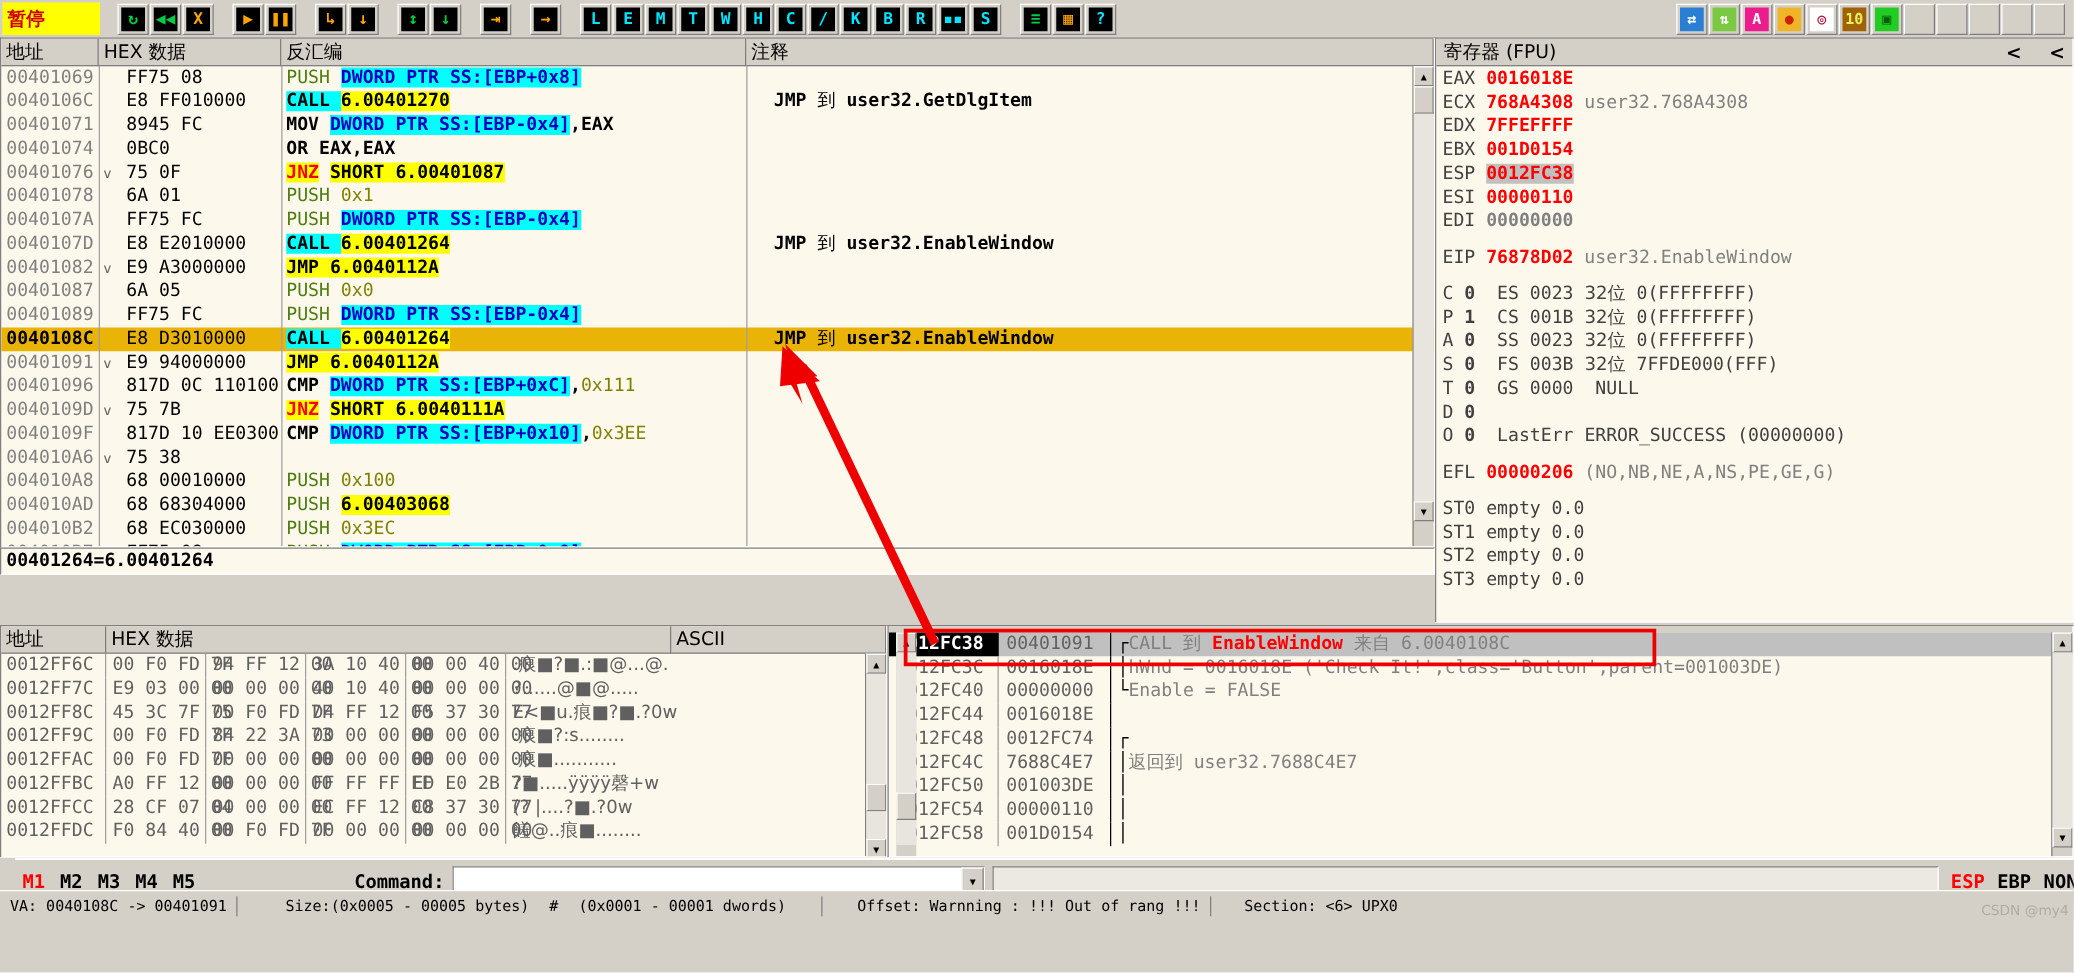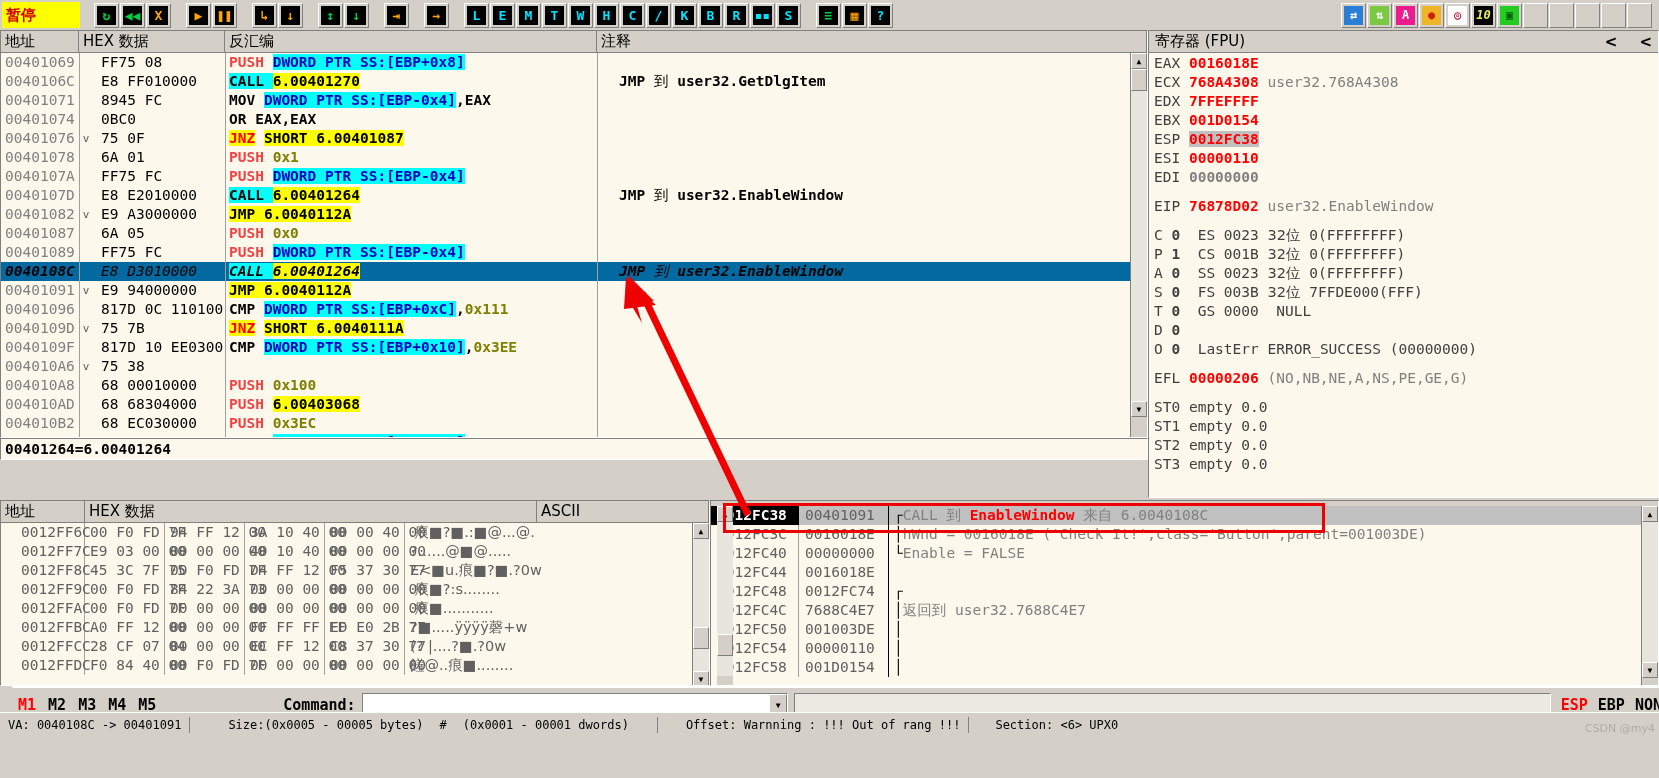--- a/index.html
+++ b/index.html
@@ -35,34 +35,34 @@
   .hdr{height:22px;background:#d4d0c8;border-bottom:1px solid #808080;
        display:flex;align-items:center;box-sizing:border-box;}
   .hdr .hc{height:22px;line-height:20px;font-size:15px;color:#000;
            border-right:1px solid #808080;padding-left:4px;box-sizing:border-box;
            font-family:"DejaVu Sans","Liberation Sans",sans-serif;white-space:nowrap;overflow:hidden;}
 
   
   #disasm{left:0;top:30px;width:1148px;height:408px;}
   .drow{height:19px;line-height:19px;font-size:14.5px;white-space:pre;display:flex;
         font-family:"DejaVu Sans Mono","Liberation Mono",monospace;}
-  .drow.sel{background:#0369a1;font-style:italic;}
+  .drow.sel{background:#eab308;}
   .c-addr{width:78px;color:#808080;padding-left:4px;box-sizing:border-box;}
   .drow.sel .c-addr{color:#000;font-weight:bold;}
   .c-arrow{width:14px;color:#606060;text-align:center;box-sizing:border-box;font-size:11px;}
   .c-hex{width:132px;color:#000;padding-left:8px;box-sizing:border-box;}
   .c-dis{width:372px;color:#000;padding-left:4px;box-sizing:border-box;}
   .c-cmt{flex:1;color:#000;padding-left:22px;box-sizing:border-box;}
-  .kw-push,.kw-mov{color:#ef4444;font-weight:bold;}
+  .kw-push,.kw-mov{color:#4d7c0f;font-weight:normal;}
   .kw-jnz{color:#ff0000;background:#ffff00;font-weight:bold;}
   .hl-cyan{background:#00ffff;color:#0000c0;font-weight:bold;}
   .hl-cyan-b{background:#00ffff;color:#000;font-weight:bold;}
   .hl-yel{background:#ffff00;color:#000;font-weight:bold;}
   .plain-b{color:#000;font-weight:bold;}
-  .imm{color:#808000;font-weight:bold;}
+  .imm{color:#808000;font-weight:normal;}
   .vsep{position:absolute;top:22px;bottom:0;width:1px;background:#a0a0a0;}
 
   
   .vscroll{position:absolute;width:16px;background:#d4d0c8;border-left:1px solid #808080;}
   .sb-btn{width:16px;height:16px;background:#d4d0c8;border:1px solid;
           border-color:#fff #808080 #808080 #fff;box-sizing:border-box;
           display:flex;align-items:center;justify-content:center;font-size:8px;color:#000;}
   .sb-thumb{width:16px;height:22px;background:#d4d0c8;border:1px solid;
             border-color:#fff #808080 #808080 #fff;box-sizing:border-box;}
   .sb-track{background:#e8e5de;}
@@ -84,21 +84,21 @@
   .rval{color:#ff0000;font-weight:bold;}
   .rval.sel{background:#c0c0c0;}
   .rval.gray{color:#808080;font-weight:bold;}
   .rcmt{color:#808080;}
   .rspacer{height:10px;}
 
   
   #dump{left:0;top:500px;width:710px;height:186px;}
   .mrow{height:19px;line-height:19px;font-size:14.5px;white-space:pre;color:#606060;display:flex;
         font-family:"DejaVu Sans Mono","Liberation Mono",monospace;}
-  .m-addr{width:84px;padding-left:20px;box-sizing:border-box;border-right:1px solid #a0a0a0;}
+  .m-addr{width:84px;padding-left:4px;box-sizing:border-box;border-right:1px solid #a0a0a0;}
   .m-h{width:80px;padding-left:5px;box-sizing:border-box;border-right:1px solid #a0a0a0;}
   .m-asc{flex:1;padding-left:5px;box-sizing:border-box;}
 
   
   #stack{left:710px;top:500px;width:949px;height:186px;}
   .srow{height:19px;line-height:19px;font-size:14.5px;white-space:pre;color:#606060;display:flex;
         font-family:"DejaVu Sans Mono","Liberation Mono",monospace;}
   .s-addr{width:88px;padding-left:6px;box-sizing:border-box;border-right:1px solid #a0a0a0;}
   .s-addr.cur{background:#000;color:#fff;font-weight:bold;border-right:none;}
   .s-val{width:90px;padding-left:6px;box-sizing:border-box;border-right:1px solid #000;}
@@ -247,21 +247,21 @@
         <div class="tbtn">
           <div class="tbplain" style="background: rgb(236, 28, 143); color: rgb(255, 255, 255);">A</div>
         </div>
         <div class="tbtn">
           <div class="tbplain" style="background: rgb(240, 180, 41); color: rgb(204, 34, 0);">●</div>
         </div>
         <div class="tbtn">
           <div class="tbplain" style="background: rgb(255, 255, 255); color: rgb(176, 16, 48);">◎</div>
         </div>
         <div class="tbtn">
-          <div class="tbplain" style="background: #000000; color: rgb(232, 240, 96); font-style: italic;">10</div>
+          <div class="tbplain" style="background: #a16207; color: rgb(232, 240, 96);">10</div>
         </div>
         <div class="tbtn">
           <div class="tbplain" style="background: rgb(34, 204, 34); color: rgb(10, 90, 10);">▣</div>
         </div>
         <div class="tbempty"></div>
         <div class="tbempty"></div>
         <div class="tbempty"></div>
         <div class="tbempty"></div>
         <div class="tbempty"></div>
       </div>

